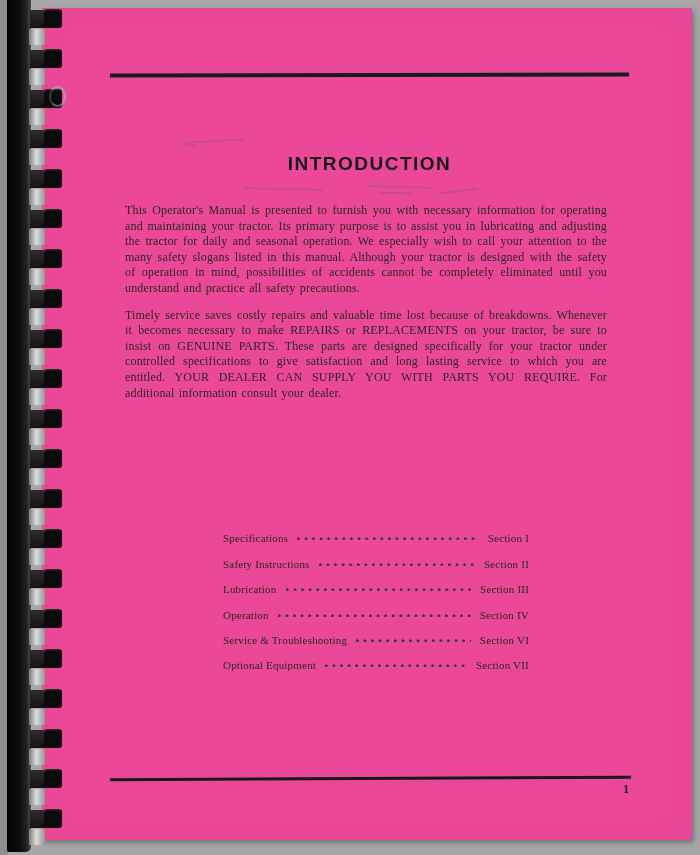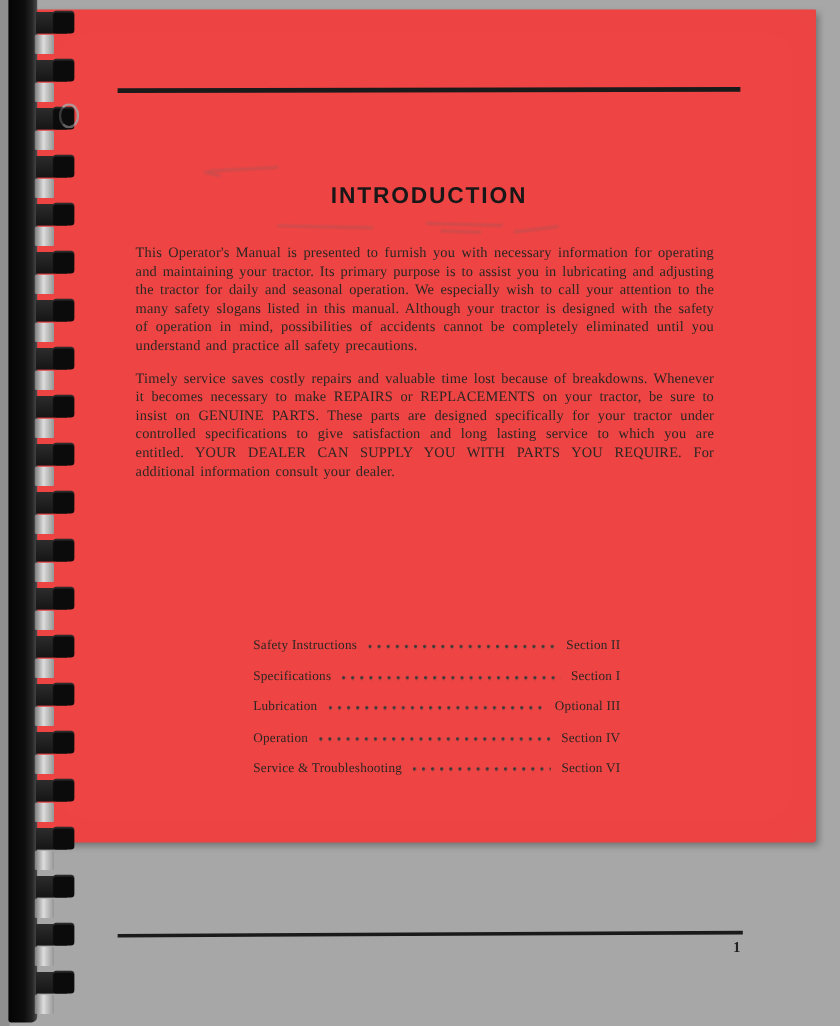--- a/index.html
+++ b/index.html
@@ -10,22 +10,22 @@
     position:relative; width:700px; height:855px;
     background:#a7a7a7; overflow:hidden;
   }
   .left-gray-strip {
     position:absolute; left:0; top:0; width:8px; height:100%;
     background:#8f8f8f;
   }
 
   
   .page {
-    position:absolute; left:30px; top:8px; width:650px; height:694px;
-    background:#ef4444;
+    position:absolute; left:42px; top:8px; width:650px; height:832px;
+    background:#ec4899;
     box-shadow: 2px 3px 5px rgba(60,60,60,0.45), inset 0 0 40px rgba(0,0,0,0.025);
     border-radius:1px 1px 3px 1px;
   }
 
   .rule { position:absolute; background:#1a1a1a; }
   .top-rule    { left:68px; top:65px;  width:519px; height:4px; transform:rotate(-0.12deg); }
   .bottom-rule { left:68px; top:769px; width:521px; height:3px; transform:rotate(-0.28deg); }
 
   .heading {
     position:absolute; left:68px; width:519px; text-align:center;
@@ -113,50 +113,55 @@
     <div class="smudge s4"></div>
 
     <div class="paragraphs">
       <p>This Operator's Manual is presented to furnish you with necessary information for operating and maintaining your tractor. Its primary purpose is to assist you in lubricating and adjusting the tractor for daily and seasonal operation. We especially wish to call your attention to the many safety slogans listed in this manual. Although your tractor is designed with the safety of operation in mind, possibilities of accidents cannot be completely eliminated until you understand and practice all safety precautions.</p>
       <p>Timely service saves costly repairs and valuable time lost because of breakdowns. Whenever it becomes necessary to make REPAIRS or REPLACEMENTS on your tractor, be sure to insist on GENUINE PARTS. These parts are designed specifically for your tractor under controlled specifications to give satisfaction and long lasting service to which you are entitled. YOUR DEALER CAN SUPPLY YOU WITH PARTS YOU REQUIRE. For additional information consult your dealer.</p>
     </div>
 
 
     <div class="toc-list">
   <div class="toc-row">
+    <span class="toc-label">Specifications</span>
+    <span class="leader"></span>
+    <span class="toc-section">Section I</span>
+  </div>
+
+  <div class="toc-row">
     <span class="toc-label">Safety Instructions</span>
     <span class="leader"></span>
     <span class="toc-section">Section II</span>
   </div>
 
   <div class="toc-row">
-    <span class="toc-label">Specifications</span>
-    <span class="leader"></span>
-    <span class="toc-section">Section I</span>
-  </div>
-
-  <div class="toc-row">
     <span class="toc-label">Lubrication</span>
     <span class="leader"></span>
-    <span class="toc-section">Optional III</span>
+    <span class="toc-section">Section III</span>
   </div>
 
   <div class="toc-row">
     <span class="toc-label">Operation</span>
     <span class="leader"></span>
     <span class="toc-section">Section IV</span>
   </div>
 
 
   <div class="toc-row">
     <span class="toc-label">Service &amp; Troubleshooting</span>
     <span class="leader"></span>
     <span class="toc-section">Section VI</span>
   </div>
 
+  <div class="toc-row">
+    <span class="toc-label">Optional Equipment</span>
+    <span class="leader"></span>
+    <span class="toc-section">Section VII</span>
+  </div>
 
 </div>
 
     <div class="rule bottom-rule"></div>
     <div class="page-number">1</div>
   </div>
 
   <div class="binding">
     <div class="spine"></div>
     <div class="teeth">

